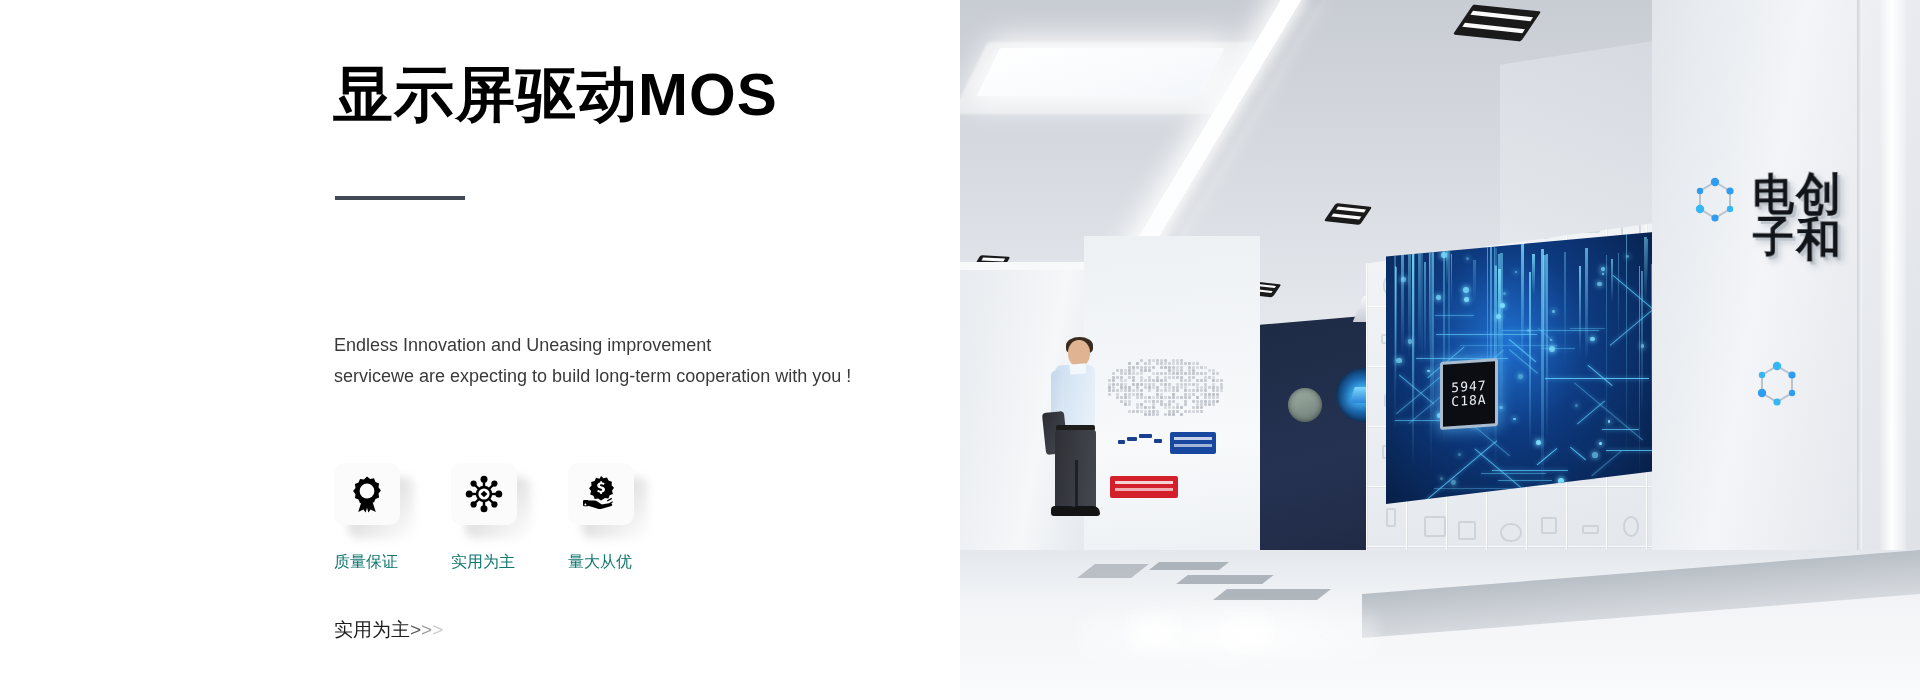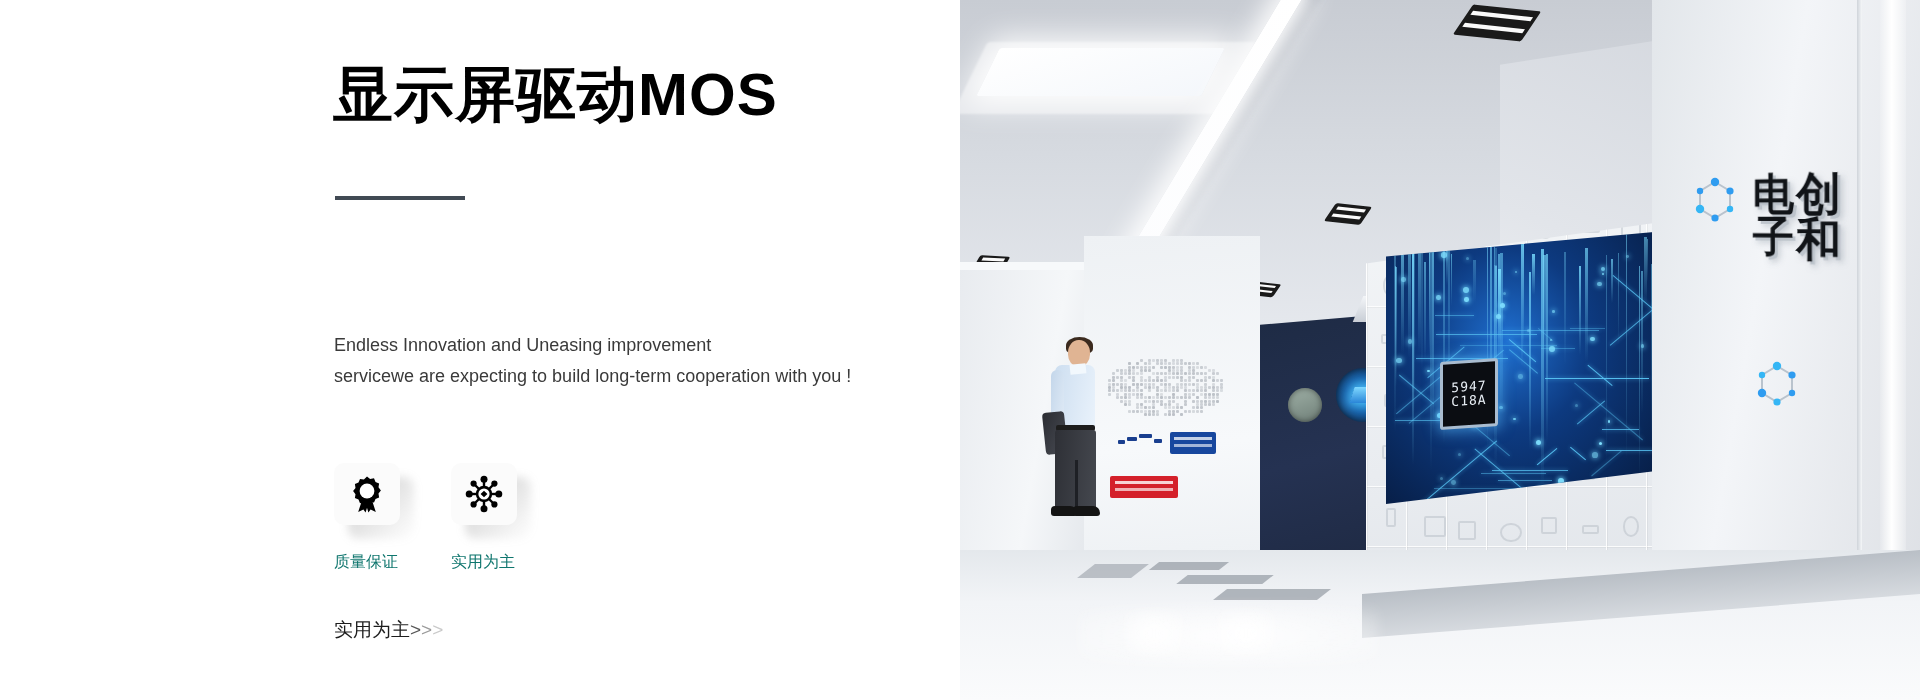--- a/index.html
+++ b/index.html
@@ -508,20 +508,42 @@
                 <circle cx="19" cy="19" r="8.2"></circle>
               </g>
               <circle cx="19" cy="19" r="5.6" fill="#fff"></circle>
               <path d="M15.6 19l3.4-3.2 3.4 3.2-3.4 3.2z" fill="#000"></path>
             </svg>
           </span>
         </div>
         <div class="feat-label">实用为主</div>
       </div>
 
+      <div class="feature">
+        <div class="feat-tile">
+          <span>
+            <svg width="40" height="38" viewBox="0 0 40 38">
+              <g fill="#000">
+                <path d="M20 1l2.6 2.3 3.4-.9 1.5 3.2 3.4 1.1-.3 3.5 2.4 2.6-2 2.9.9 3.4-3.3 1.2-1.2 3.3-3.4-.6L20 25.6l-2.9-2.2-3.4.6-1.2-3.3-3.3-1.2.9-3.4-2-2.9 2.4-2.6-.3-3.5 3.4-1.1 1.5-3.2 3.4.9z"></path>
+              </g>
+              <g fill="#fff">
+                <path d="M20.9 6.3h-1.7v1.2c-1.8.2-3 1.3-3 2.9 0 1.7 1.2 2.5 3.2 3 1.4.4 1.8.7 1.8 1.3 0 .6-.5 1-1.5 1-1.1 0-2.1-.4-2.8-.9l-.7 2c.8.5 1.9.8 3 .9v1.3h1.7v-1.4c2-.3 3.1-1.5 3.1-3.1 0-1.6-.9-2.5-3-3.1-1.5-.4-2-.7-2-1.2s.4-.9 1.4-.9c1.1 0 2 .3 2.5.6l.7-1.9c-.6-.3-1.4-.5-2.4-.6z"></path>
+              </g>
+              <g fill="#000">
+                <path d="M3 25.5h10.5c1 0 2 .3 2.8.9l3.4 2.4c.7.5 1.6.7 2.4.5l7.2-1.4c1.2-.2 2.2.9 1.8 2-.2.7-.8 1.2-1.5 1.4l-9.6 2.6c-1.3.4-2.7.2-3.9-.4L3 29.6z"></path>
+                <rect x="2" y="25" width="5.5" height="6.2" rx="1.2"></rect>
+                <circle cx="4.4" cy="29.5" r="1" fill="#fff"></circle>
+                <path d="M30.5 22.8l-4.6 2.6.6 1.1 4.6-2.6z"></path>
+                <path d="M31.4 26.3l-3.4 1.9.5 1 3.4-1.9z"></path>
+              </g>
+            </svg>
+          </span>
+        </div>
+        <div class="feat-label">量大从优</div>
+      </div>
 
     </div>
 
     <a class="cta" href="#"><span>实用为主</span><span class="c1">&gt;</span><span class="c2">&gt;</span><span class="c3">&gt;</span></a>
 
   </div>
 
   <div class="photo">
 
     <div class="ceil-main"></div>

